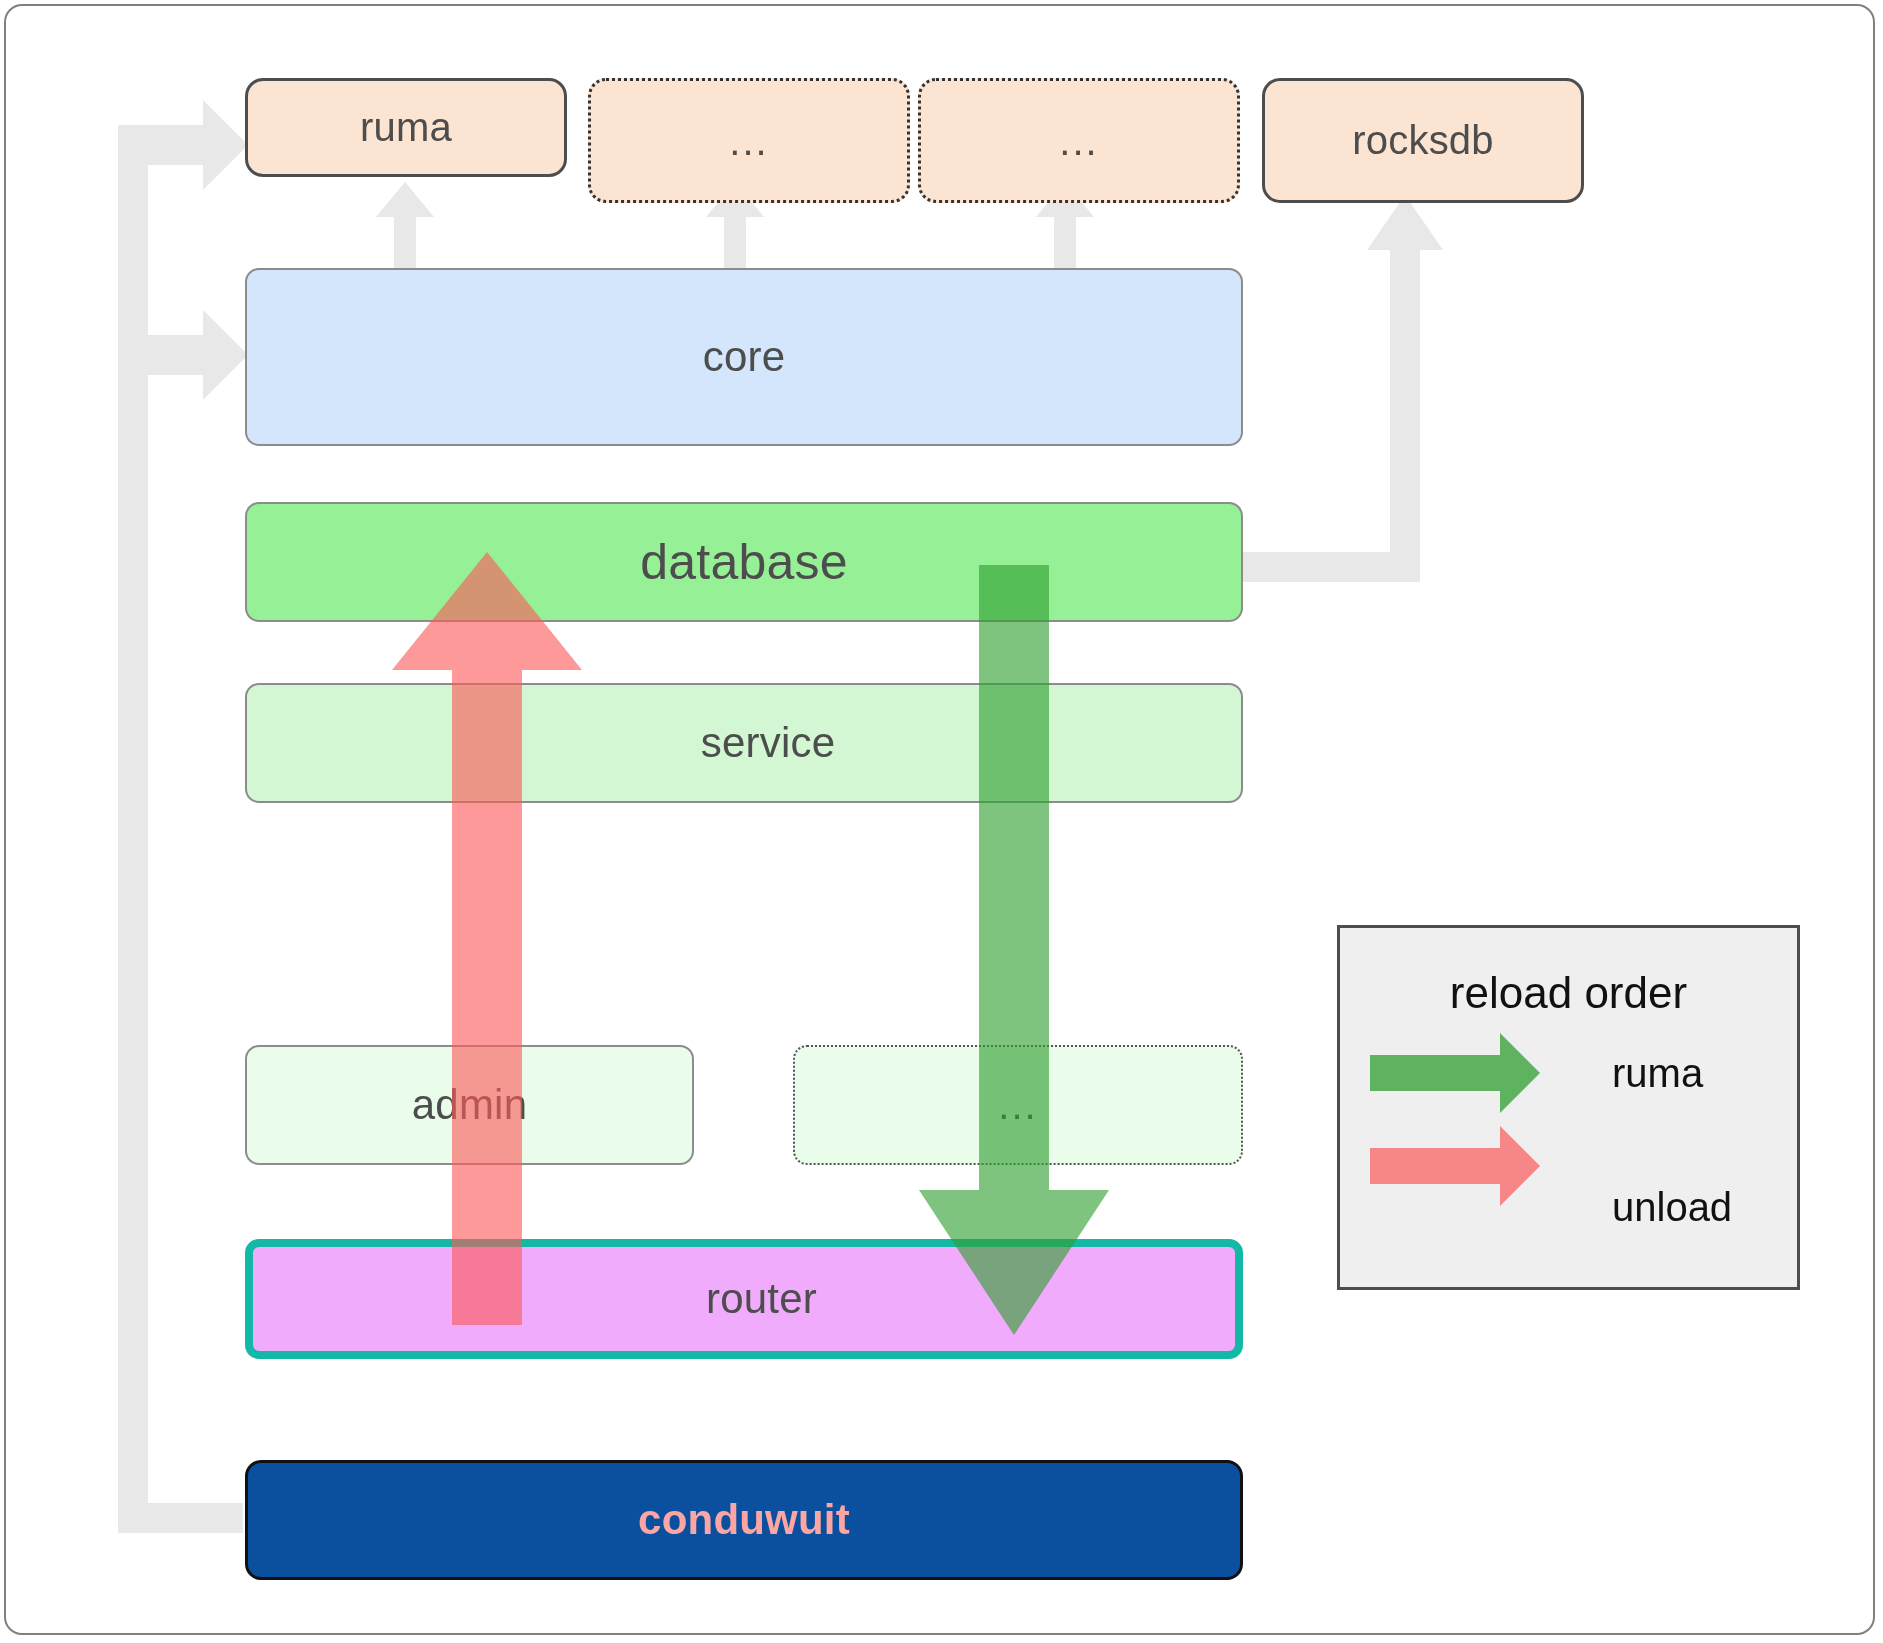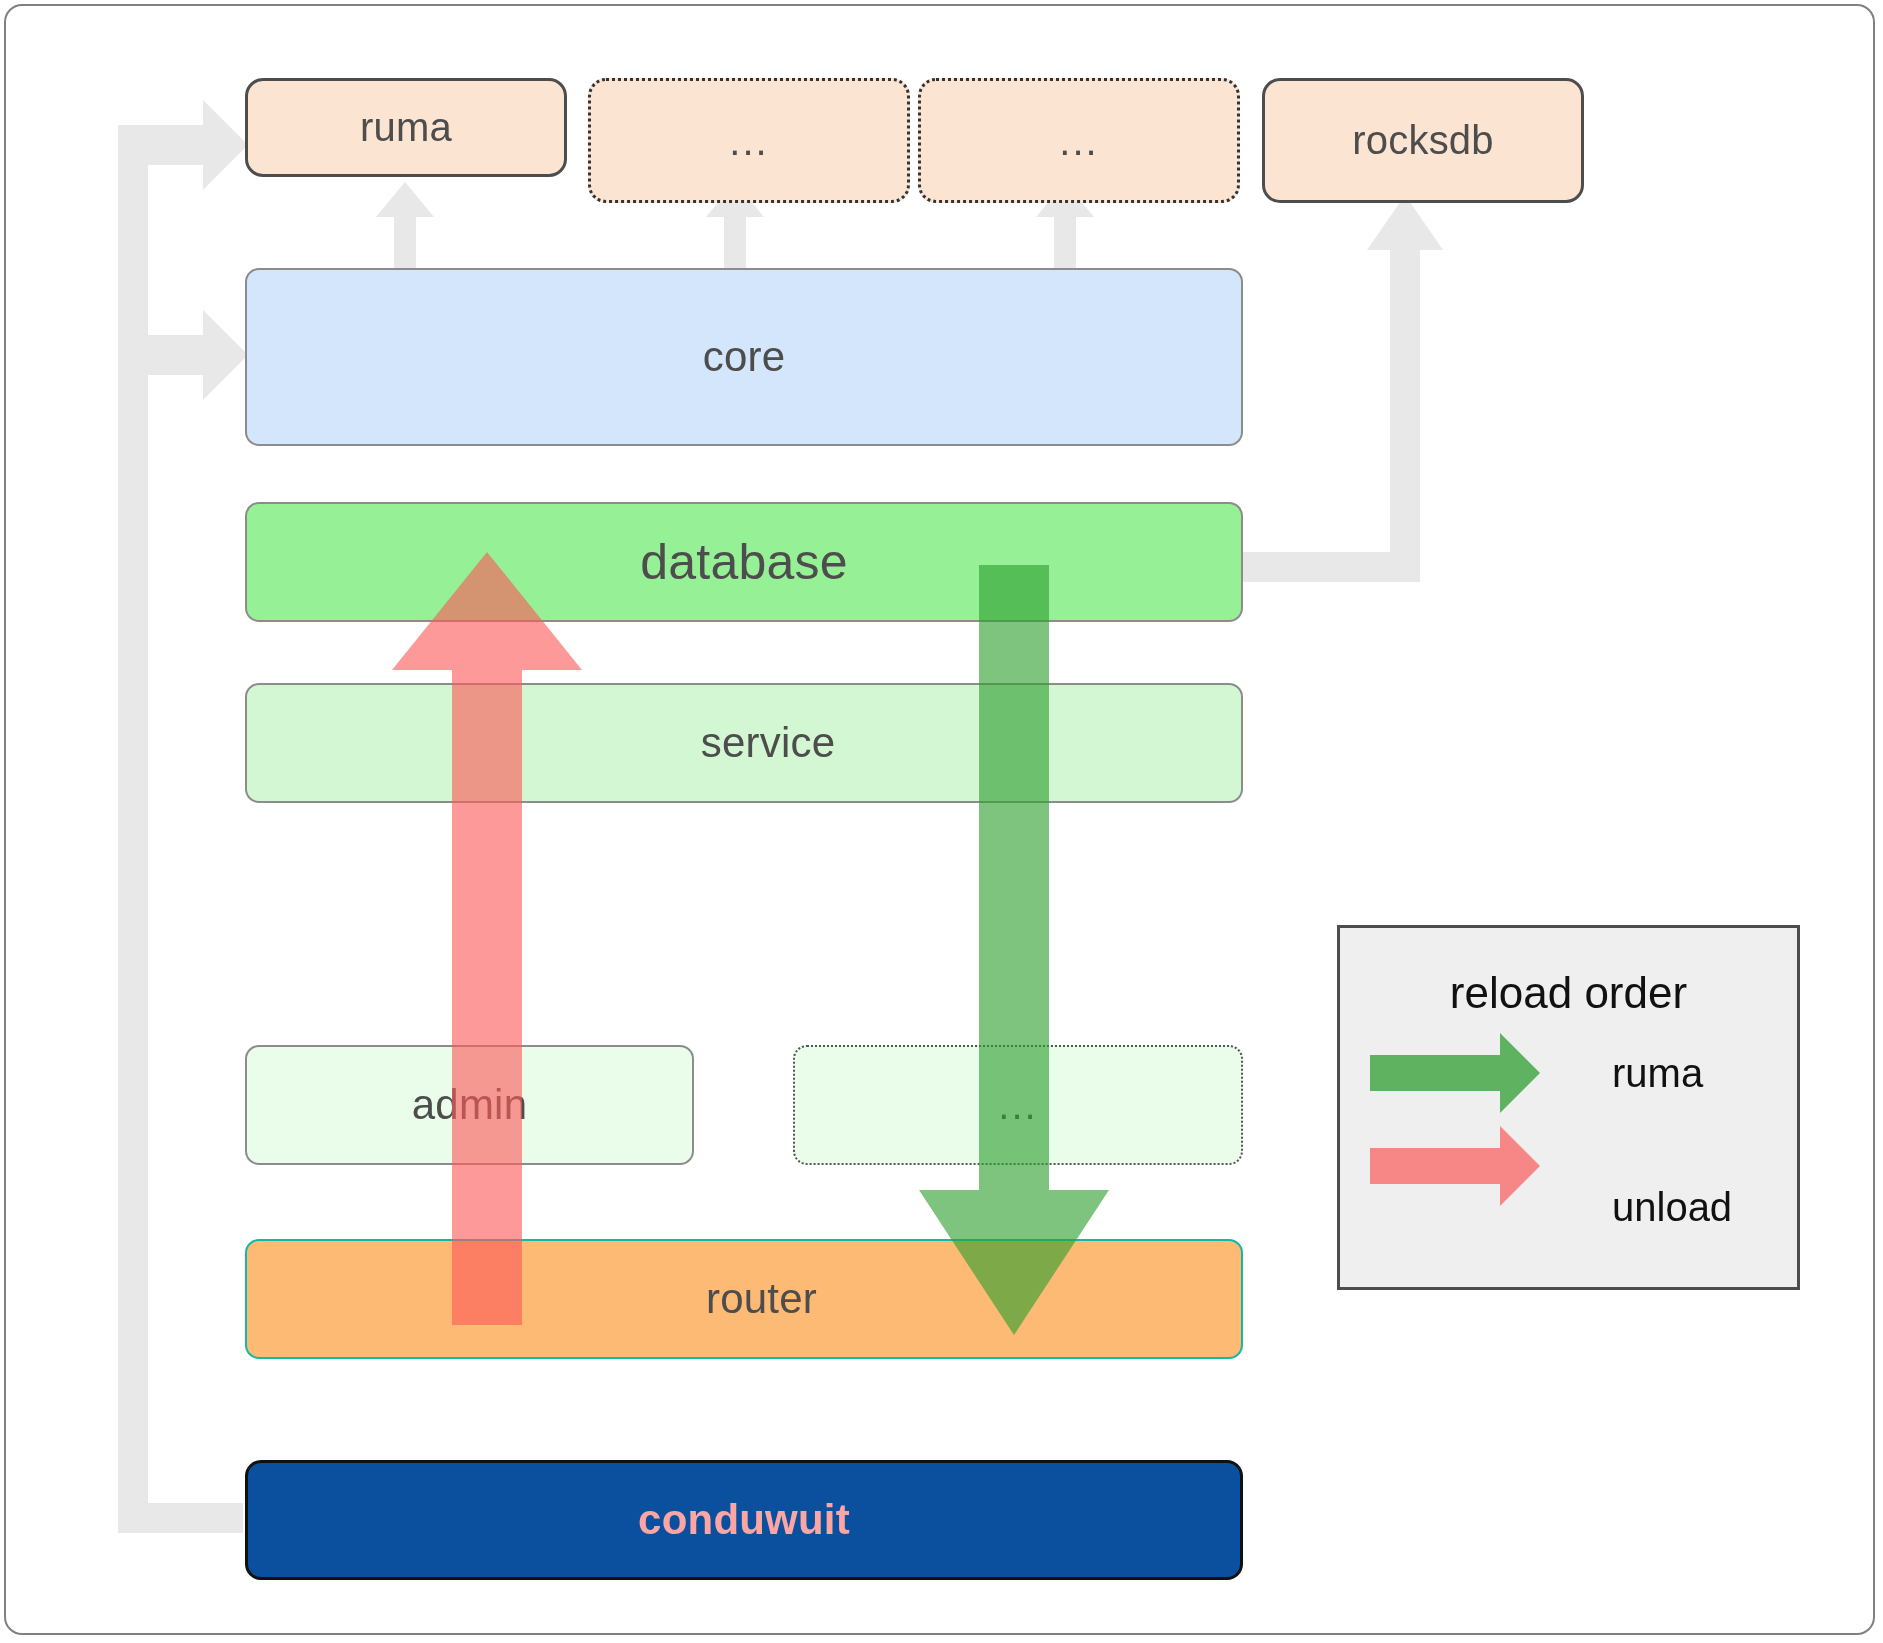--- a/index.html
+++ b/index.html
@@ -76,22 +76,22 @@
     background: #eafcea;
     border: 2px solid #8c8c8c;
     font-size: 42px;
   }
   .dots-box {
     background: #eafcea;
     border: 2px dotted #555555;
     font-size: 42px;
   }
   .router-box {
-    background: #fdba74;
-    border: 2px solid #14b8a6;
+    background: #f0abfc;
+    border: 8px solid #14b8a6;
     font-size: 42px;
     padding-left: 35px;
   }
   .app-box {
     background: #0a509e;
     border: 3px solid #111111;
     border-radius: 16px;
     color: #fca5a5;
     font-size: 42px;
     font-weight: bold;

